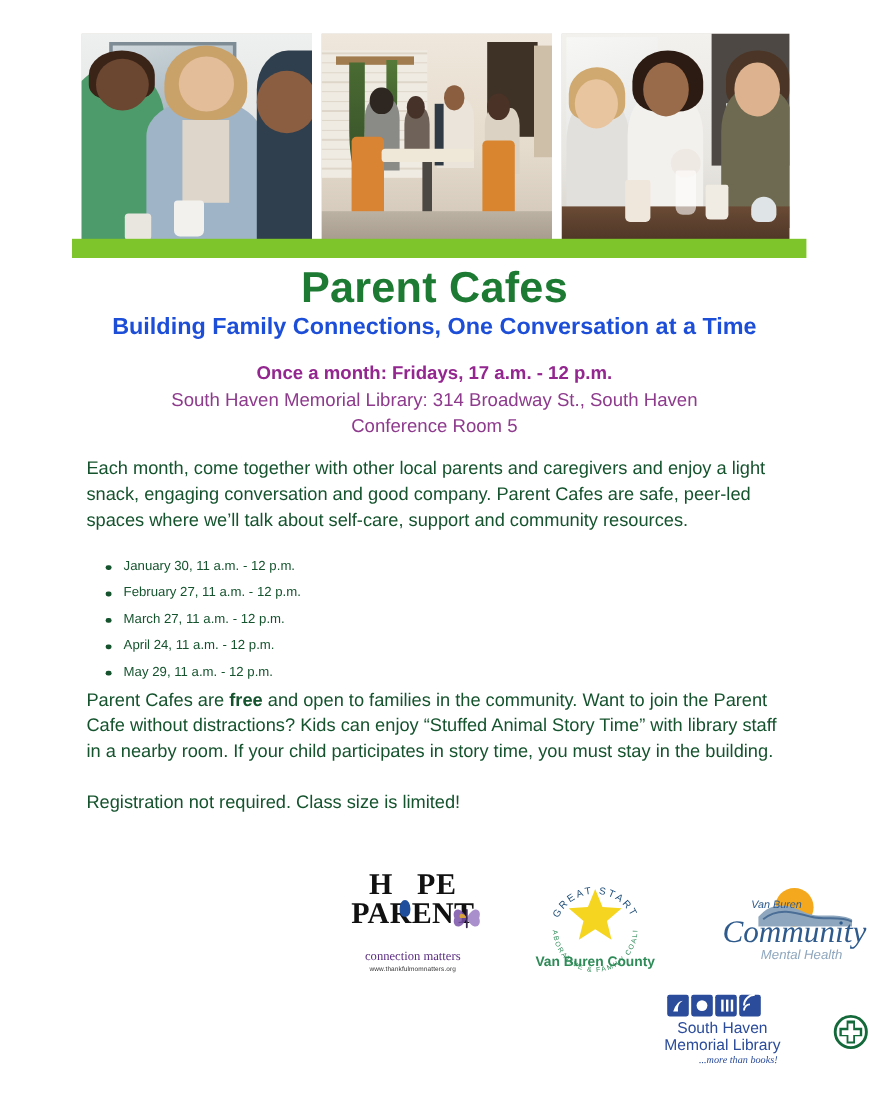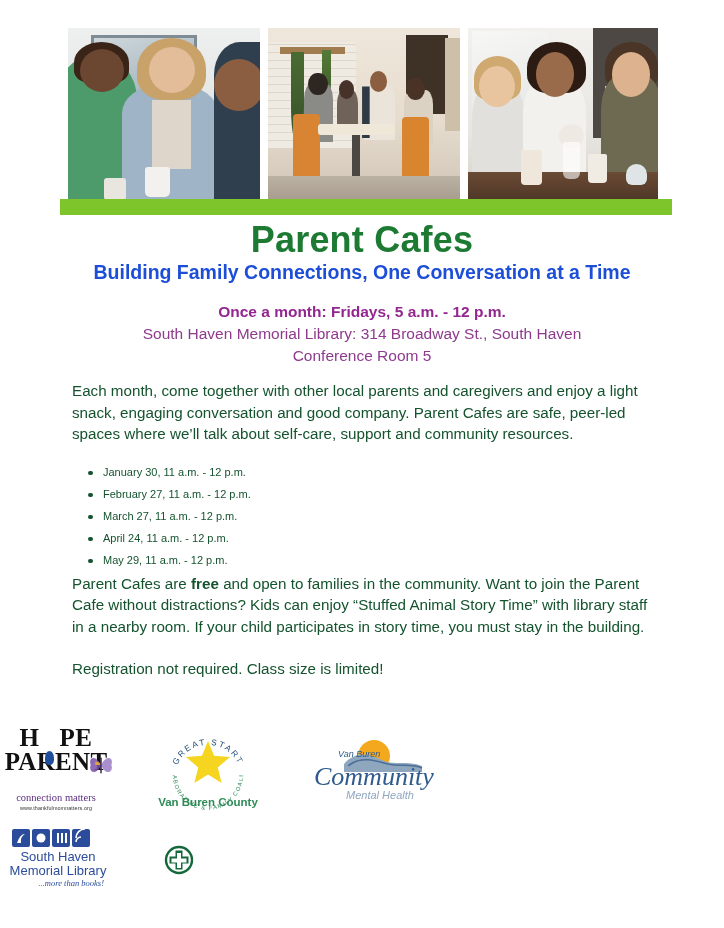--- a/index.html
+++ b/index.html
@@ -342,33 +342,33 @@
     background: currentColor;
   }
   .para-2 { }
   .para-3 { margin-top: 21px; }
 
   
   .logo-row {
     position: absolute;
     display: flex;
     align-items: center;
-    justify-content: flex-start;
+    justify-content: flex-end;
   }
   .row-top {
     left: 0; right: 0;
     top: 722px;
     height: 92px;
     gap: 44px;
   }
   .row-bottom {
     left: 0; right: 0;
     top: 822px;
     height: 76px;
-    gap: 48px;
+    gap: 34px;
   }
   .logo { position: relative; }
 
   
   .logo-hope { width: 112px; text-align: center; }
   .hope-l1 {
     font-family: "Liberation Serif", serif;
     font-size: 25px; font-weight: bold; letter-spacing: .5px;
     color: #111; line-height: 24px; position: relative;
   }
@@ -498,21 +498,21 @@
     <div class="p3-cup3"></div>
   </div>
 </div>
 
 <div class="green-bar" style="background: rgb(125, 197, 42);"></div>
 
 <div class="title" style="color: rgb(28, 122, 51);">Parent Cafes</div>
 <div class="subtitle" style="color: #1d4ed8;">Building Family Connections, One Conversation at a Time</div>
 
 <div class="meta">
-  <div class="meta-when" style="color: rgb(147, 38, 143);">Once a month: Fridays, 5 a.m. - 12 p.m.</div>
+  <div class="meta-when" style="color: rgb(147, 38, 143);">Once a month: Fridays, 17 a.m. - 12 p.m.</div>
   <div class="meta-where" style="color: rgb(142, 58, 141);">South Haven Memorial Library: 314 Broadway St., South Haven</div>
   <div class="meta-where" style="color: rgb(142, 58, 141);">Conference Room 5</div>
 </div>
 
 <div class="body-col" style="color: #14532d;">
   <p class="para">Each month, come together with other local parents and caregivers and enjoy a light snack, engaging conversation and good company. Parent Cafes are safe, peer-led spaces where we’ll talk about self-care, support and community resources.</p>
 
   <ul class="date-list">
     <li>January 30, 11 a.m. - 12 p.m.</li>
     <li>February 27, 11 a.m. - 12 p.m.</li>

